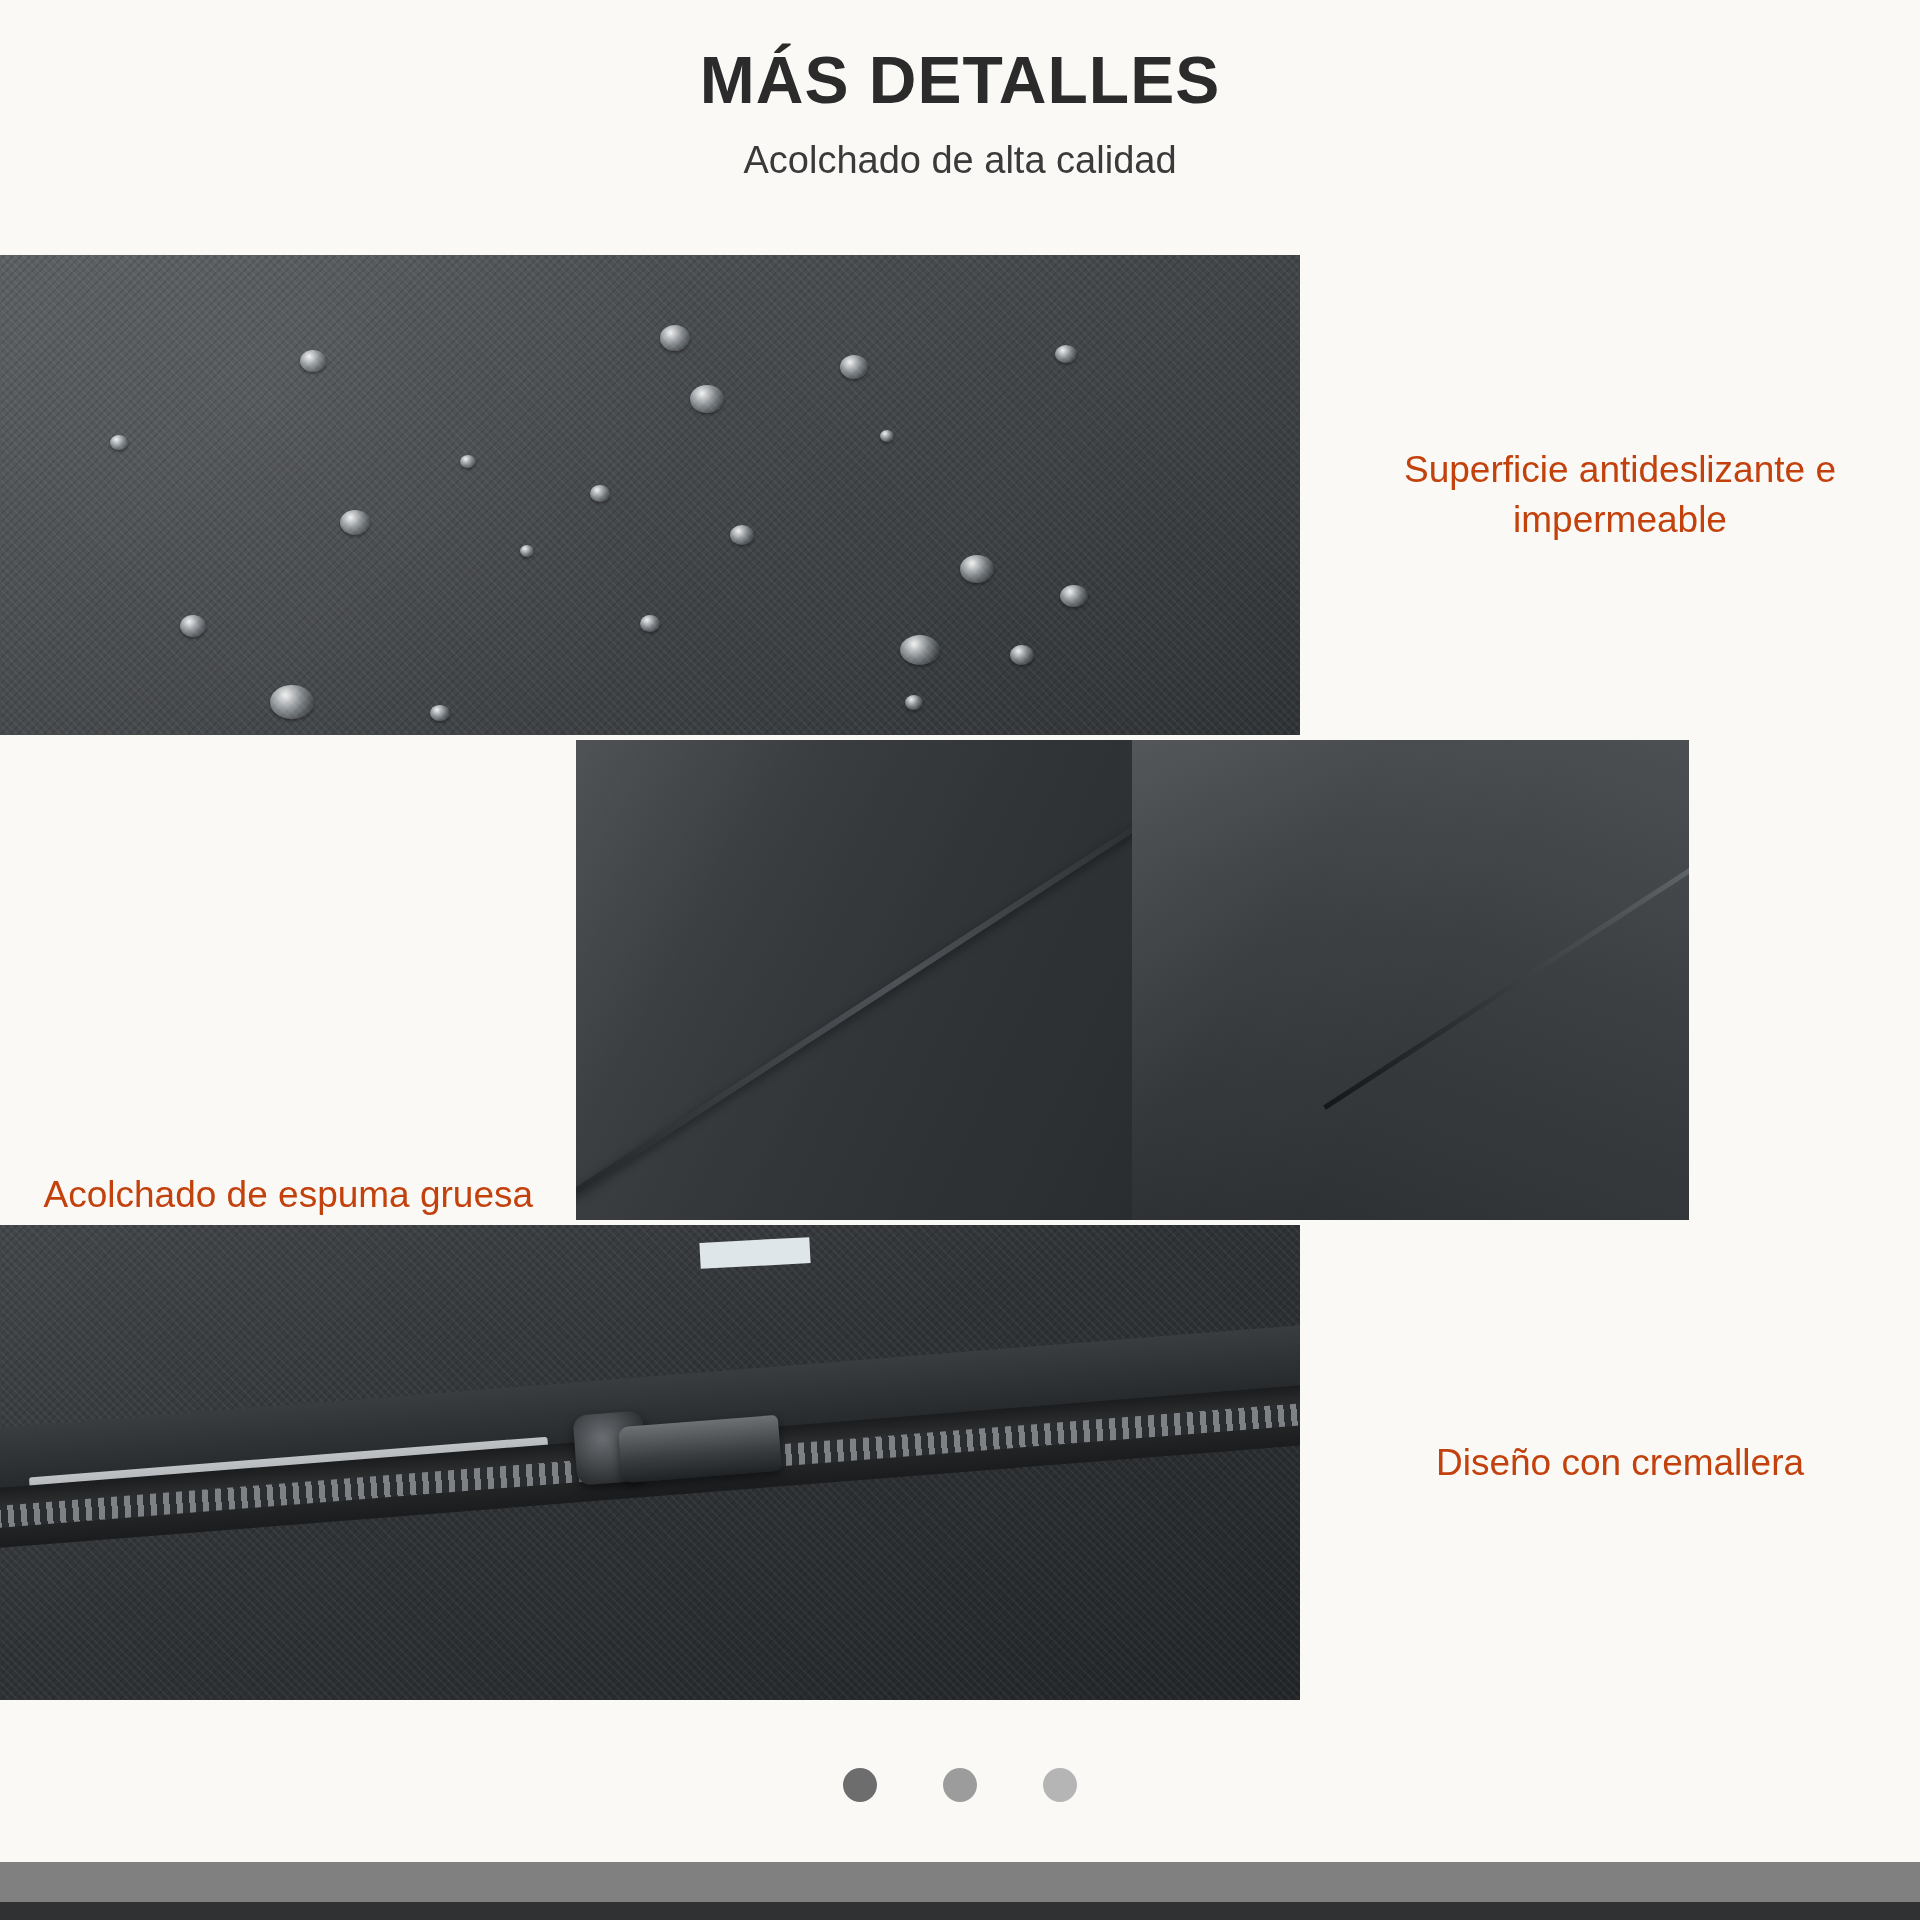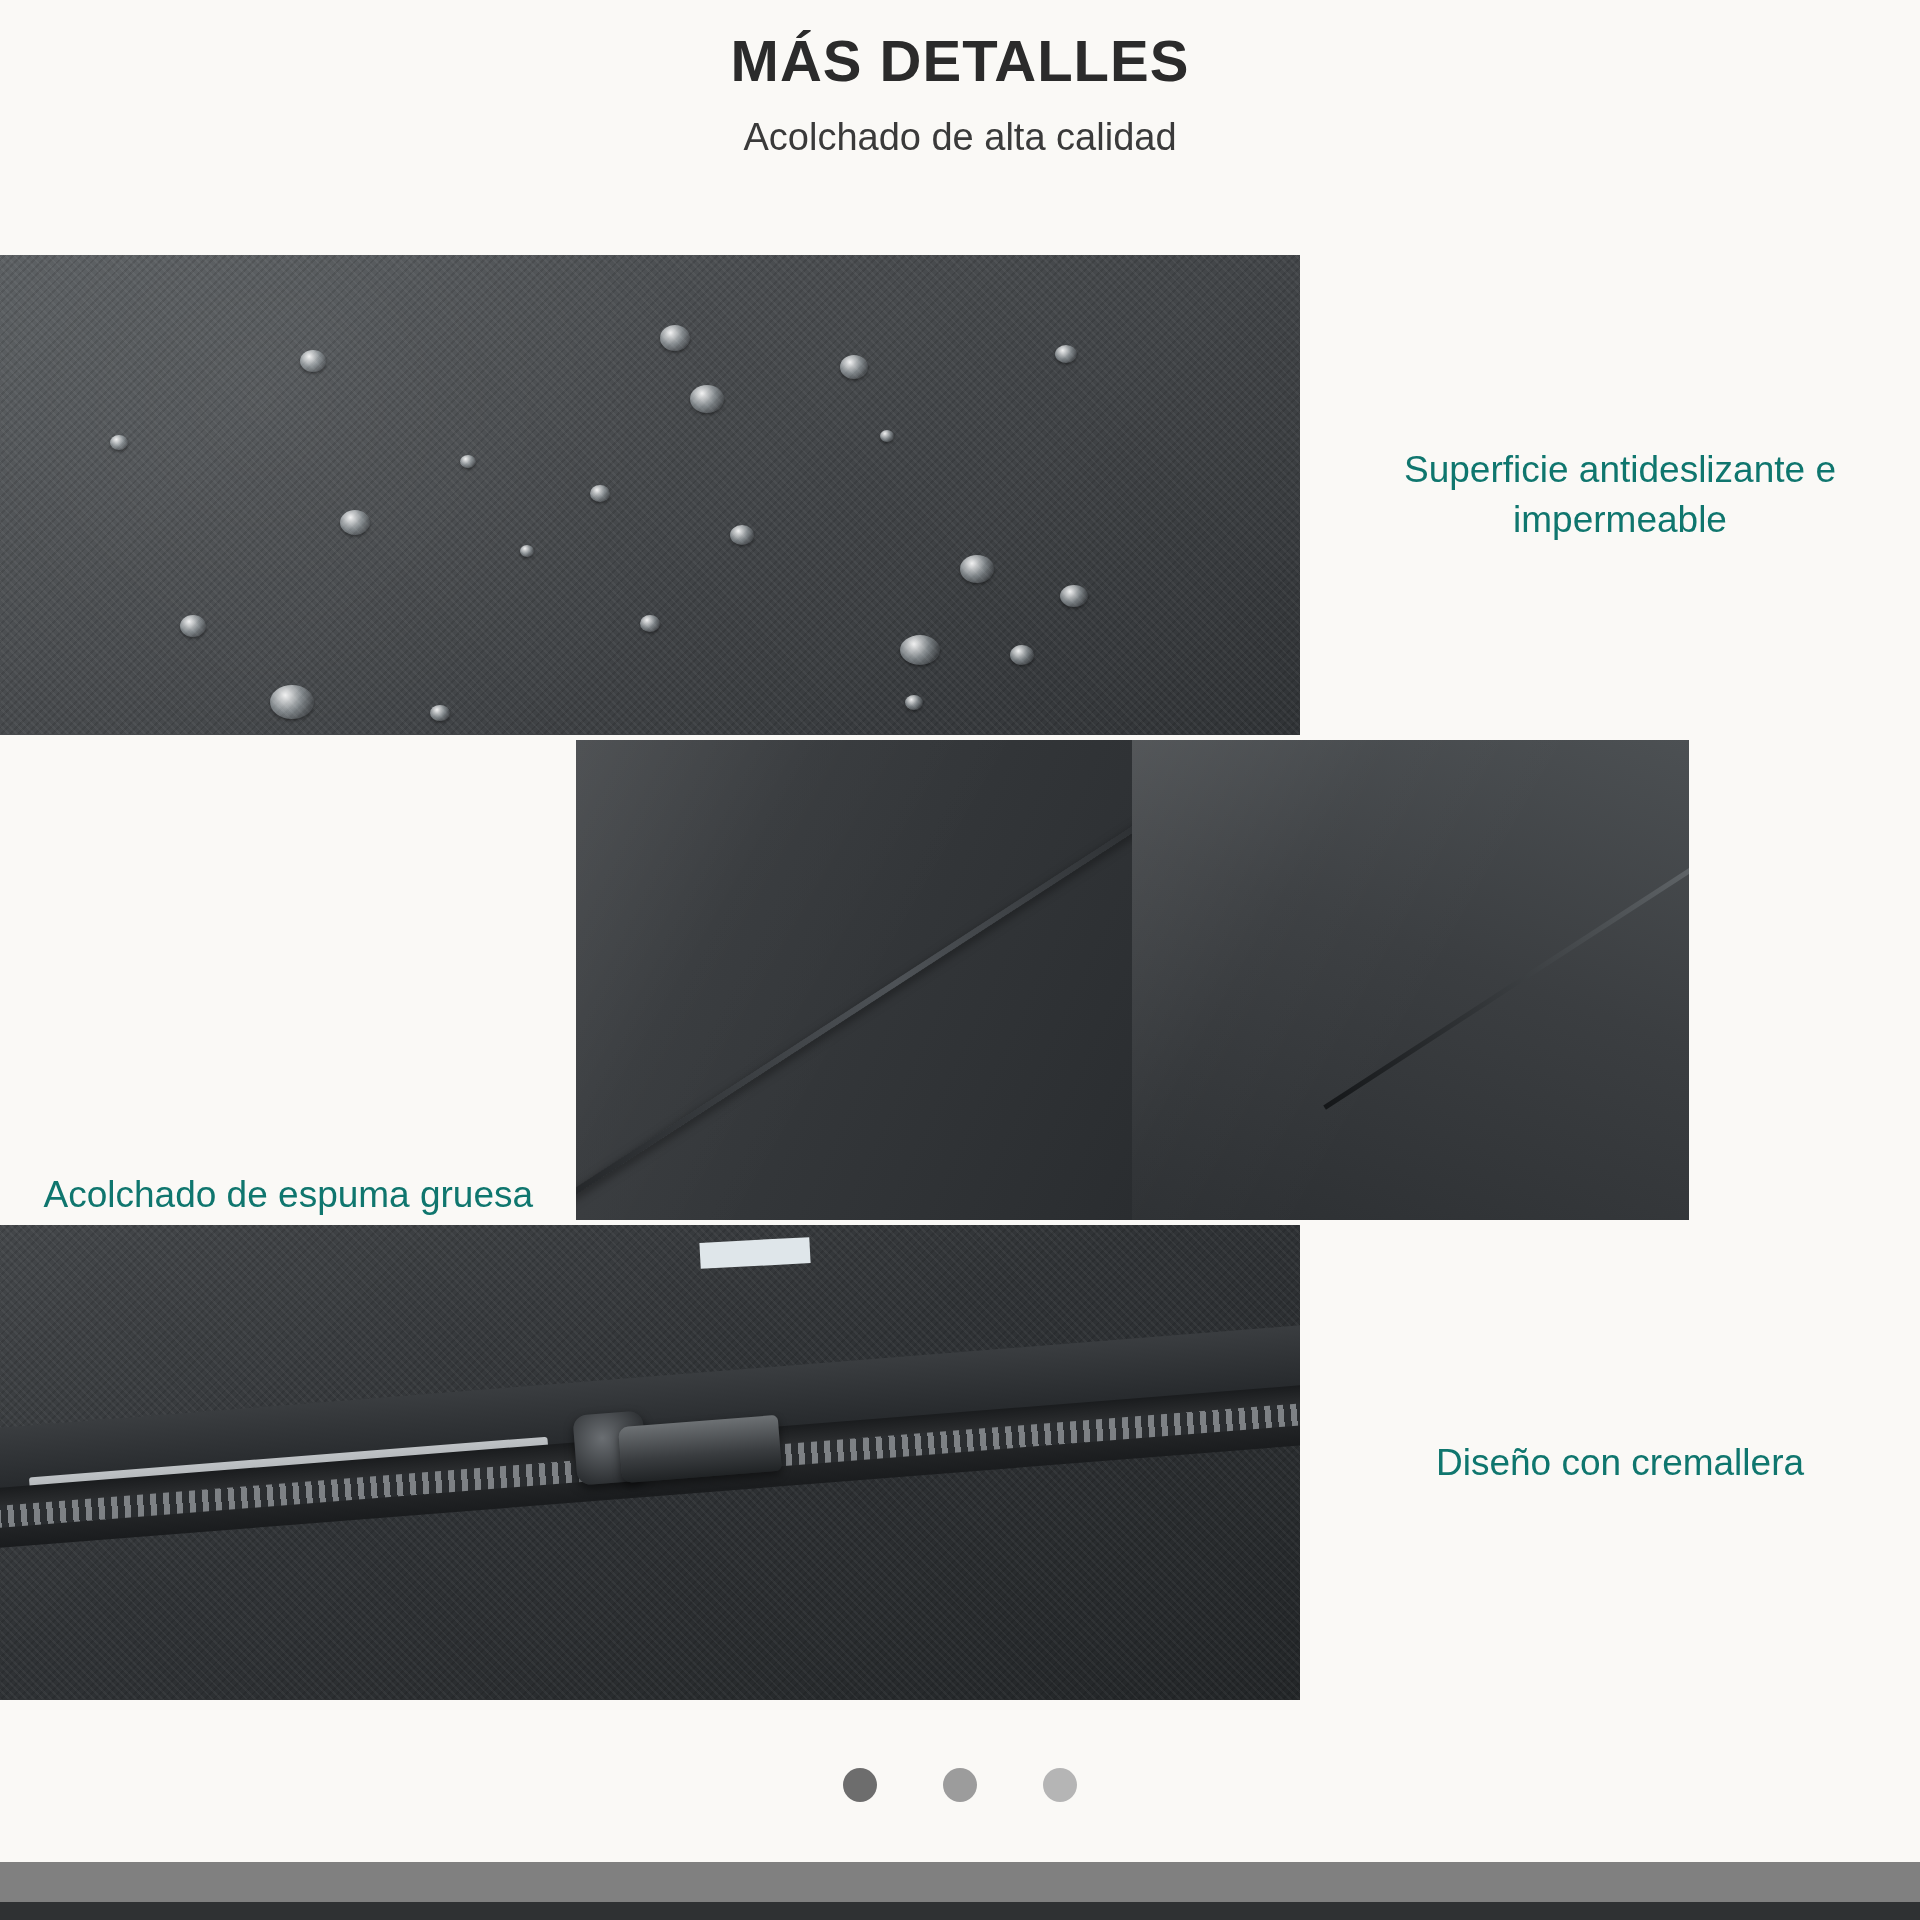--- a/index.html
+++ b/index.html
@@ -20,26 +20,26 @@
     overflow: hidden;
   }
 
   
   .header {
     width: 100%;
     padding-top: 30px;
     text-align: center;
   }
   .title {
-    font-size: 58px;
+    font-size: 66px;
     font-weight: bold;
     letter-spacing: 1px;
     color: #2b2b2b;
     line-height: 1.05;
-    margin: 1px;
+    margin: 16px;
   }
   .subtitle {
     font-size: 38px;
     color: #3a3a3a;
     margin: 24px 0 0 0;
     font-weight: normal;
   }
 
   
   .block {
@@ -49,21 +49,21 @@
   }
 
   .photo {
     position: relative;
     overflow: hidden;
     background: #2e3133;
   }
 
   .caption {
     font-size: 37px;
-    color: #0f766e;
+    color: #c2410c;
     line-height: 1.35;
     text-align: center;
   }
 
   
   .block-1 { left: 0; top: 255px; width: 1920px; }
   .photo-1 {
     width: 1300px;
     height: 480px;
     background:

